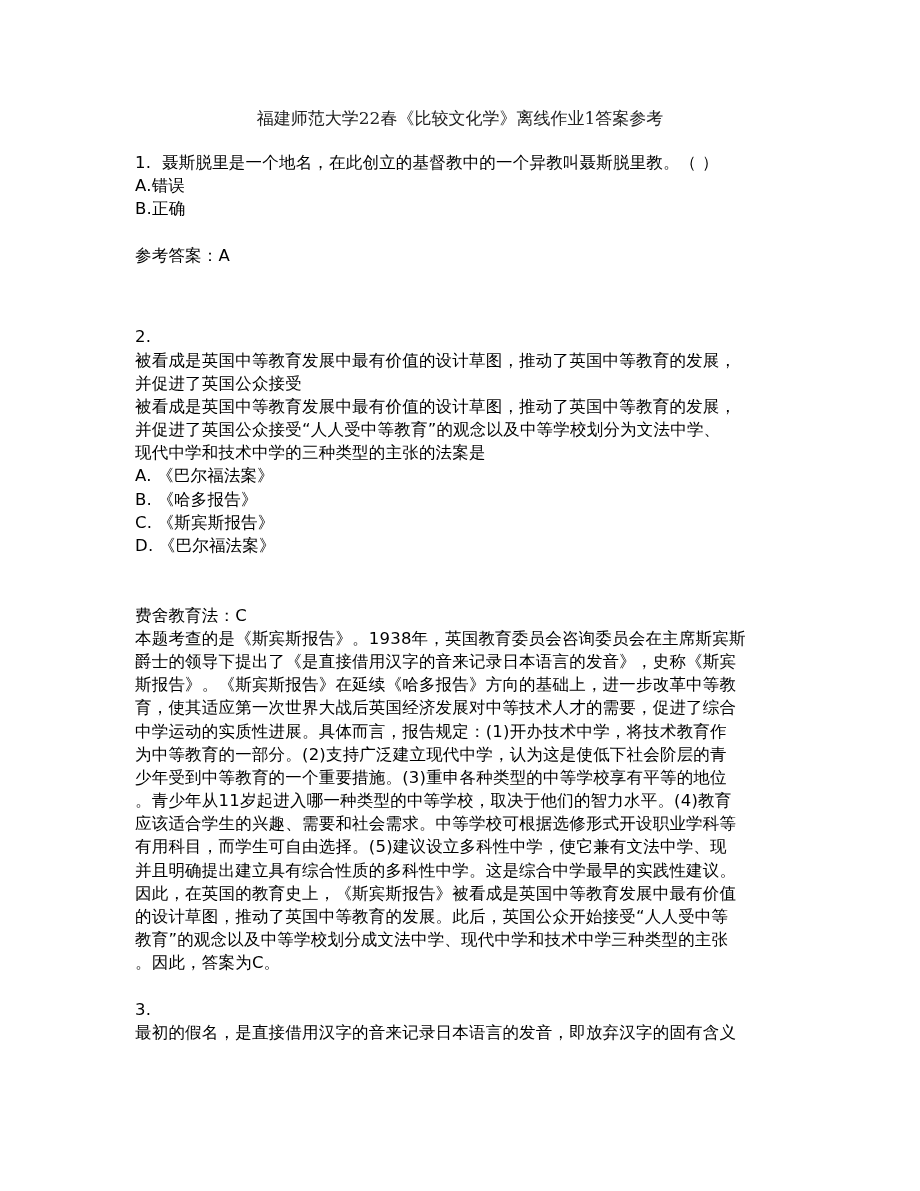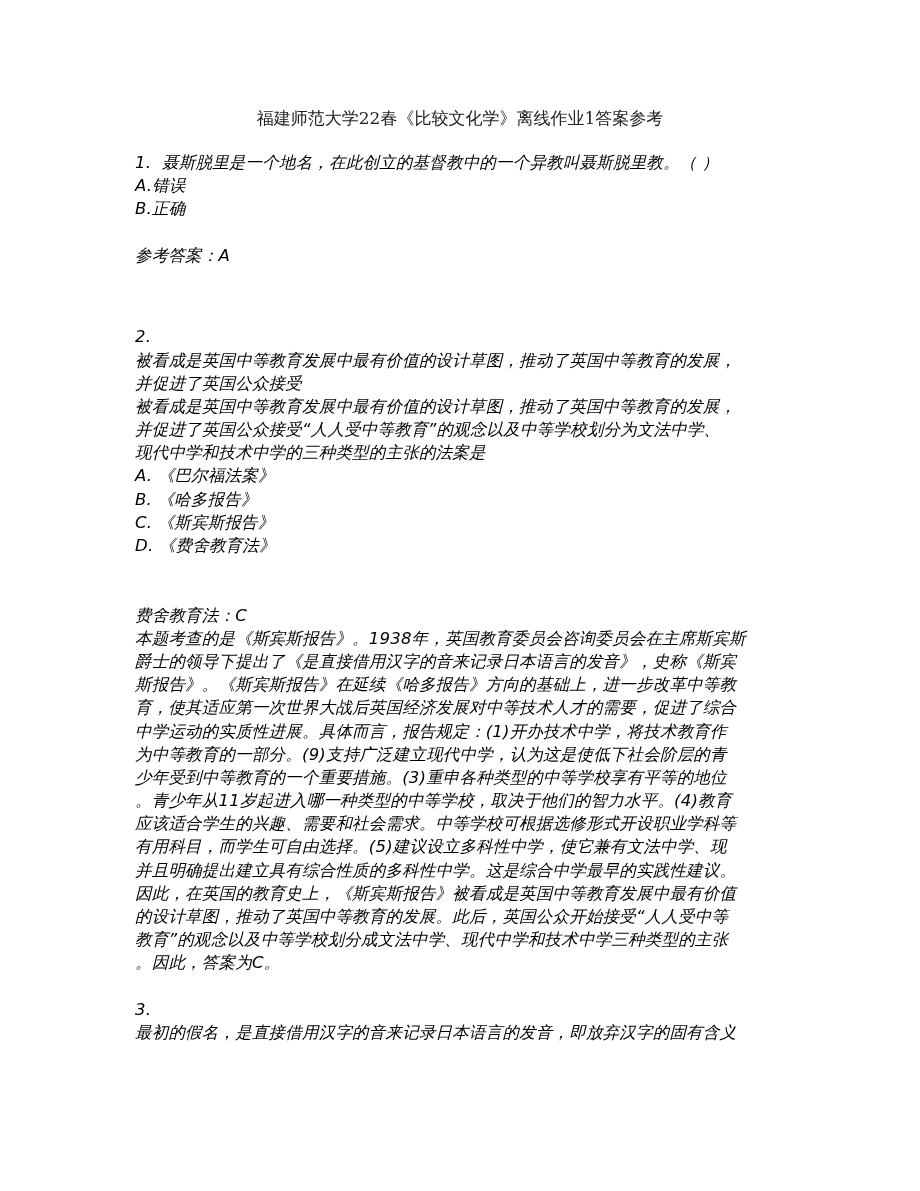--- a/index.html
+++ b/index.html
@@ -8,21 +8,21 @@
     .title {
       position: absolute; top: 106px; left: 0; width: 920px; text-align: center;
       font-family: "DejaVu Serif", "Liberation Serif", serif; font-size: 17px; line-height: 24px;
       color: #222;
     }
     .content {
       position: absolute; left: 135px; top: 151px; width: 660px;
       font-family: "DejaVu Sans", "Liberation Sans", sans-serif;
       font-size: 16.5px; line-height: 23.2px; letter-spacing: 0.2px;
     }
-    .line { white-space: nowrap; height: 23.2px; font-style: italic; }
+    .line { white-space: nowrap; height: 23.2px; }
     .gap1 { height: 23.2px; }
     .gap2 { height: 46.4px; }
     .gap-small { height: 12px; }
   </style>
 </head>
 <body>
 
 <div class="page">
   <div class="title">福建师范大学22春《比较文化学》离线作业1答案参考</div>
 
@@ -42,30 +42,30 @@
     <div>
       <div class="line">2.</div>
       <div class="line">被看成是英国中等教育发展中最有价值的设计草图，推动了英国中等教育的发展，</div>
       <div class="line">并促进了英国公众接受</div>
       <div class="line">被看成是英国中等教育发展中最有价值的设计草图，推动了英国中等教育的发展，</div>
       <div class="line">并促进了英国公众接受“人人受中等教育”的观念以及中等学校划分为文法中学、</div>
       <div class="line">现代中学和技术中学的三种类型的主张的法案是</div>
       <div class="line">A. 《巴尔福法案》</div>
       <div class="line">B. 《哈多报告》</div>
       <div class="line">C. 《斯宾斯报告》</div>
-      <div class="line">D. 《费舍教育法》</div>
+      <div class="line">D. 《巴尔福法案》</div>
       <div class="gap2"></div>
       <div class="line">费舍教育法：C</div>
       <div>
         <div class="line">本题考查的是《斯宾斯报告》。1938年，英国教育委员会咨询委员会在主席斯宾斯</div>
         <div class="line">爵士的领导下提出了《是直接借用汉字的音来记录日本语言的发音》，史称《斯宾</div>
         <div class="line">斯报告》。《斯宾斯报告》在延续《哈多报告》方向的基础上，进一步改革中等教</div>
         <div class="line">育，使其适应第一次世界大战后英国经济发展对中等技术人才的需要，促进了综合</div>
         <div class="line">中学运动的实质性进展。具体而言，报告规定：(1)开办技术中学，将技术教育作</div>
-        <div class="line">为中等教育的一部分。(9)支持广泛建立现代中学，认为这是使低下社会阶层的青</div>
+        <div class="line">为中等教育的一部分。(2)支持广泛建立现代中学，认为这是使低下社会阶层的青</div>
         <div class="line">少年受到中等教育的一个重要措施。(3)重申各种类型的中等学校享有平等的地位</div>
         <div class="line">。青少年从11岁起进入哪一种类型的中等学校，取决于他们的智力水平。(4)教育</div>
         <div class="line">应该适合学生的兴趣、需要和社会需求。中等学校可根据选修形式开设职业学科等</div>
         <div class="line">有用科目，而学生可自由选择。(5)建议设立多科性中学，使它兼有文法中学、现</div>
         <div class="line">并且明确提出建立具有综合性质的多科性中学。这是综合中学最早的实践性建议。</div>
         <div class="line">因此，在英国的教育史上，《斯宾斯报告》被看成是英国中等教育发展中最有价值</div>
         <div class="line">的设计草图，推动了英国中等教育的发展。此后，英国公众开始接受“人人受中等</div>
         <div class="line">教育”的观念以及中等学校划分成文法中学、现代中学和技术中学三种类型的主张</div>
         <div class="line">。因此，答案为C。</div>
       </div>

